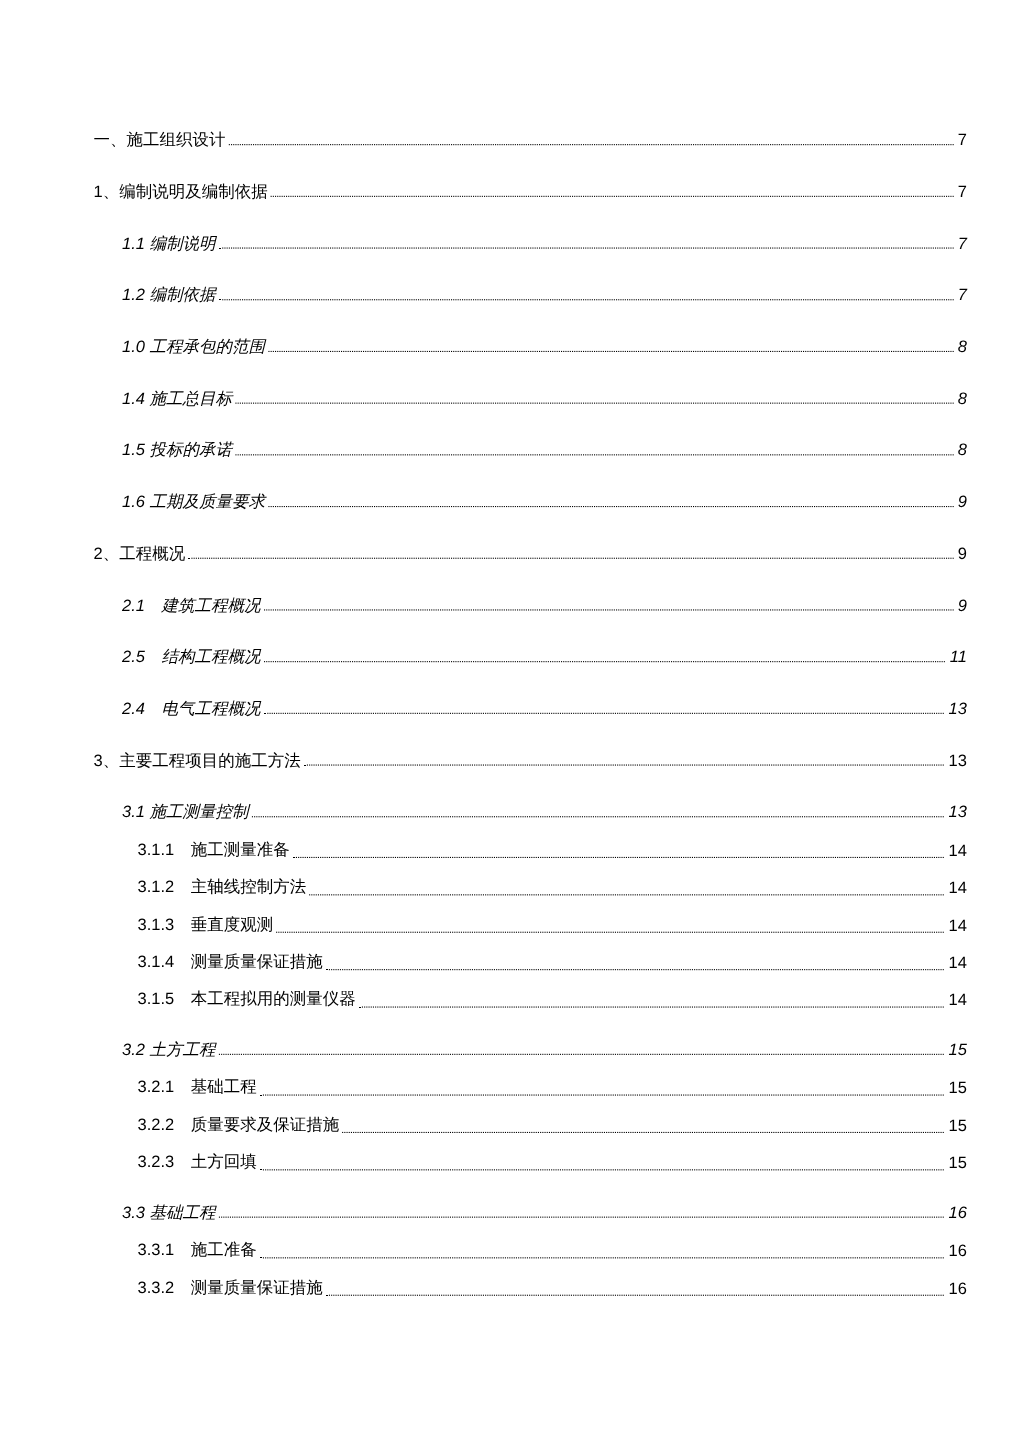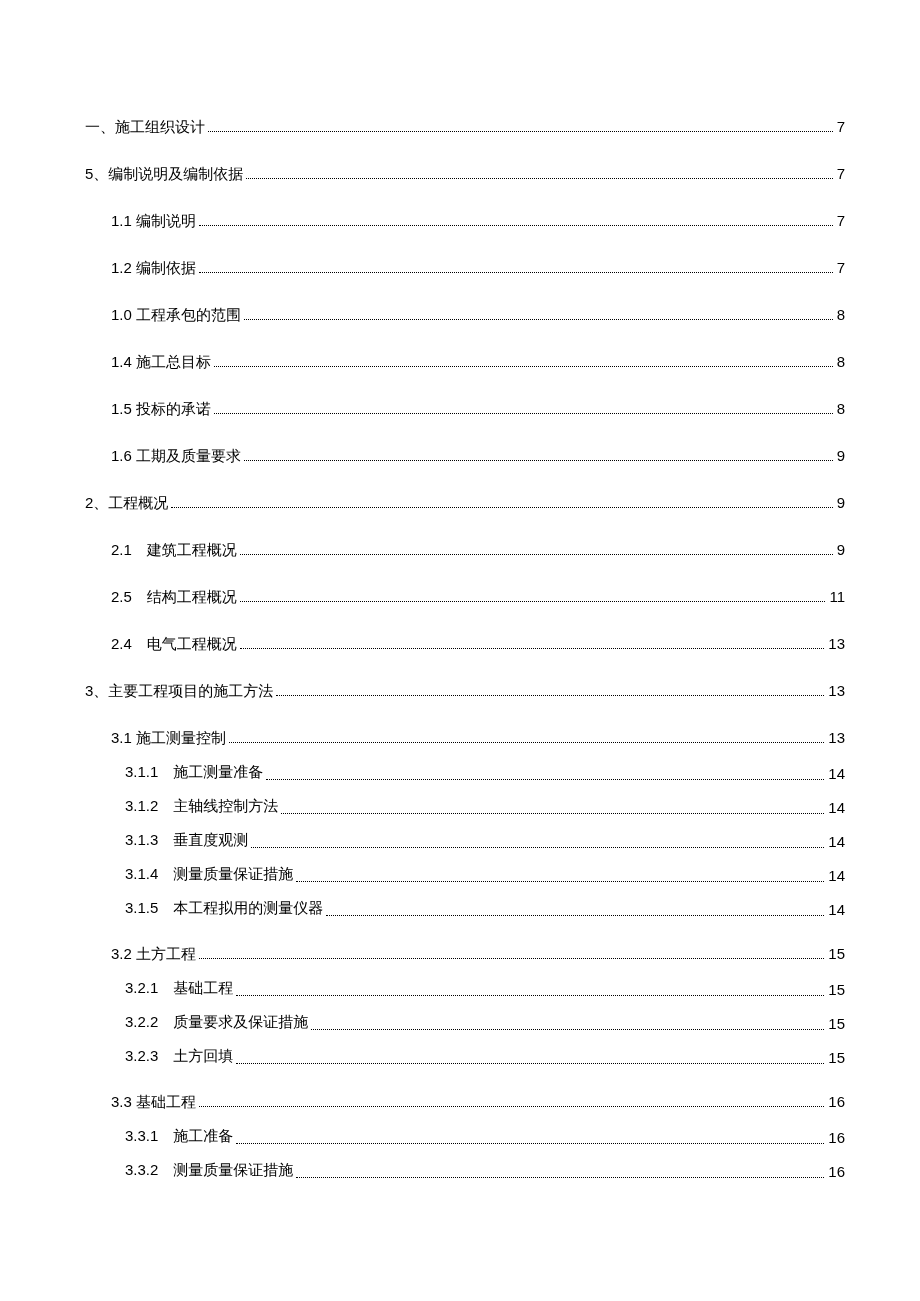--- a/index.html
+++ b/index.html
@@ -8,35 +8,36 @@
       box-sizing: border-box;
     }
     body {
       background: #ffffff;
       font-family: "SimSun", "Microsoft YaHei", sans-serif;
       width: 920px;
       height: 1301px;
       position: relative;
     }
     .page-content {
-      padding: 118px 75px 0 85px;
+      padding: 118px 41px 0 85px;
     }
     .toc-line {
       display: flex;
       align-items: baseline;
       font-size: 15px;
       color: #000;
       white-space: nowrap;
     }
     .toc-line.level-0 {
       margin-bottom: 28px;
     }
     .toc-line.level-1 {
       padding-left: 26px;
       margin-bottom: 28px;
+      font-style: italic;
     }
     .toc-line.level-2 {
       padding-left: 40px;
       margin-bottom: 15px;
       align-items: flex-end;
     }
     .toc-line.level-1.tight {
       margin-bottom: 15px;
     }
     .toc-label {
@@ -58,21 +59,21 @@
 </head>
 <body>
 
 <div class="page-content" id="toc-root">
     <div class="toc-line level-0">
       <span class="toc-label">一、施工组织设计</span>
       <span class="toc-leader"></span>
       <span class="toc-page">7</span>
     </div>
     <div class="toc-line level-0">
-      <span class="toc-label">5、编制说明及编制依据</span>
+      <span class="toc-label">1、编制说明及编制依据</span>
       <span class="toc-leader"></span>
       <span class="toc-page">7</span>
     </div>
     <div class="toc-line level-1">
       <span class="toc-label">1.1 编制说明</span>
       <span class="toc-leader"></span>
       <span class="toc-page">7</span>
     </div>
     <div class="toc-line level-1">
       <span class="toc-label">1.2 编制依据</span>

